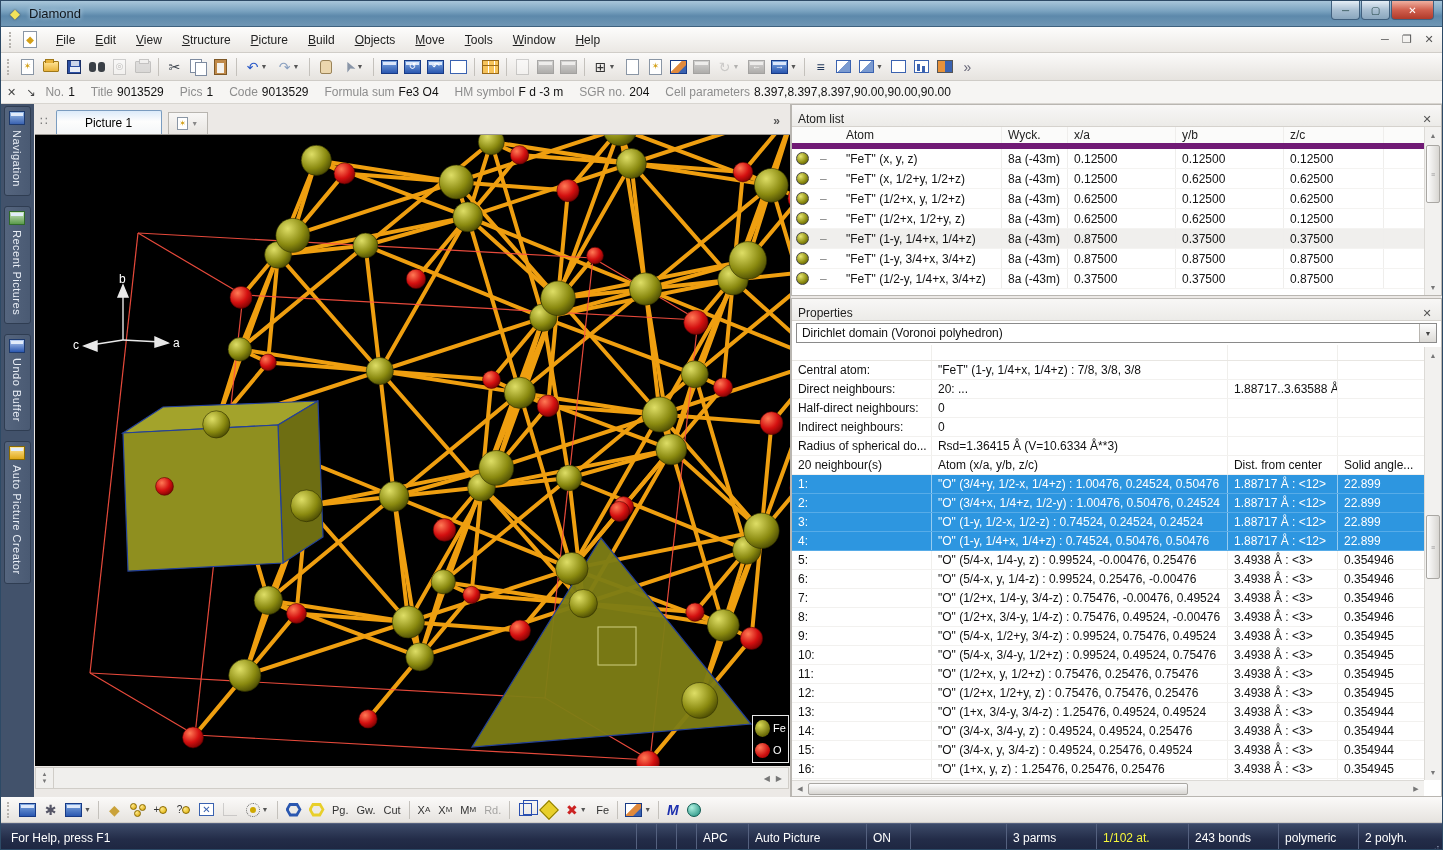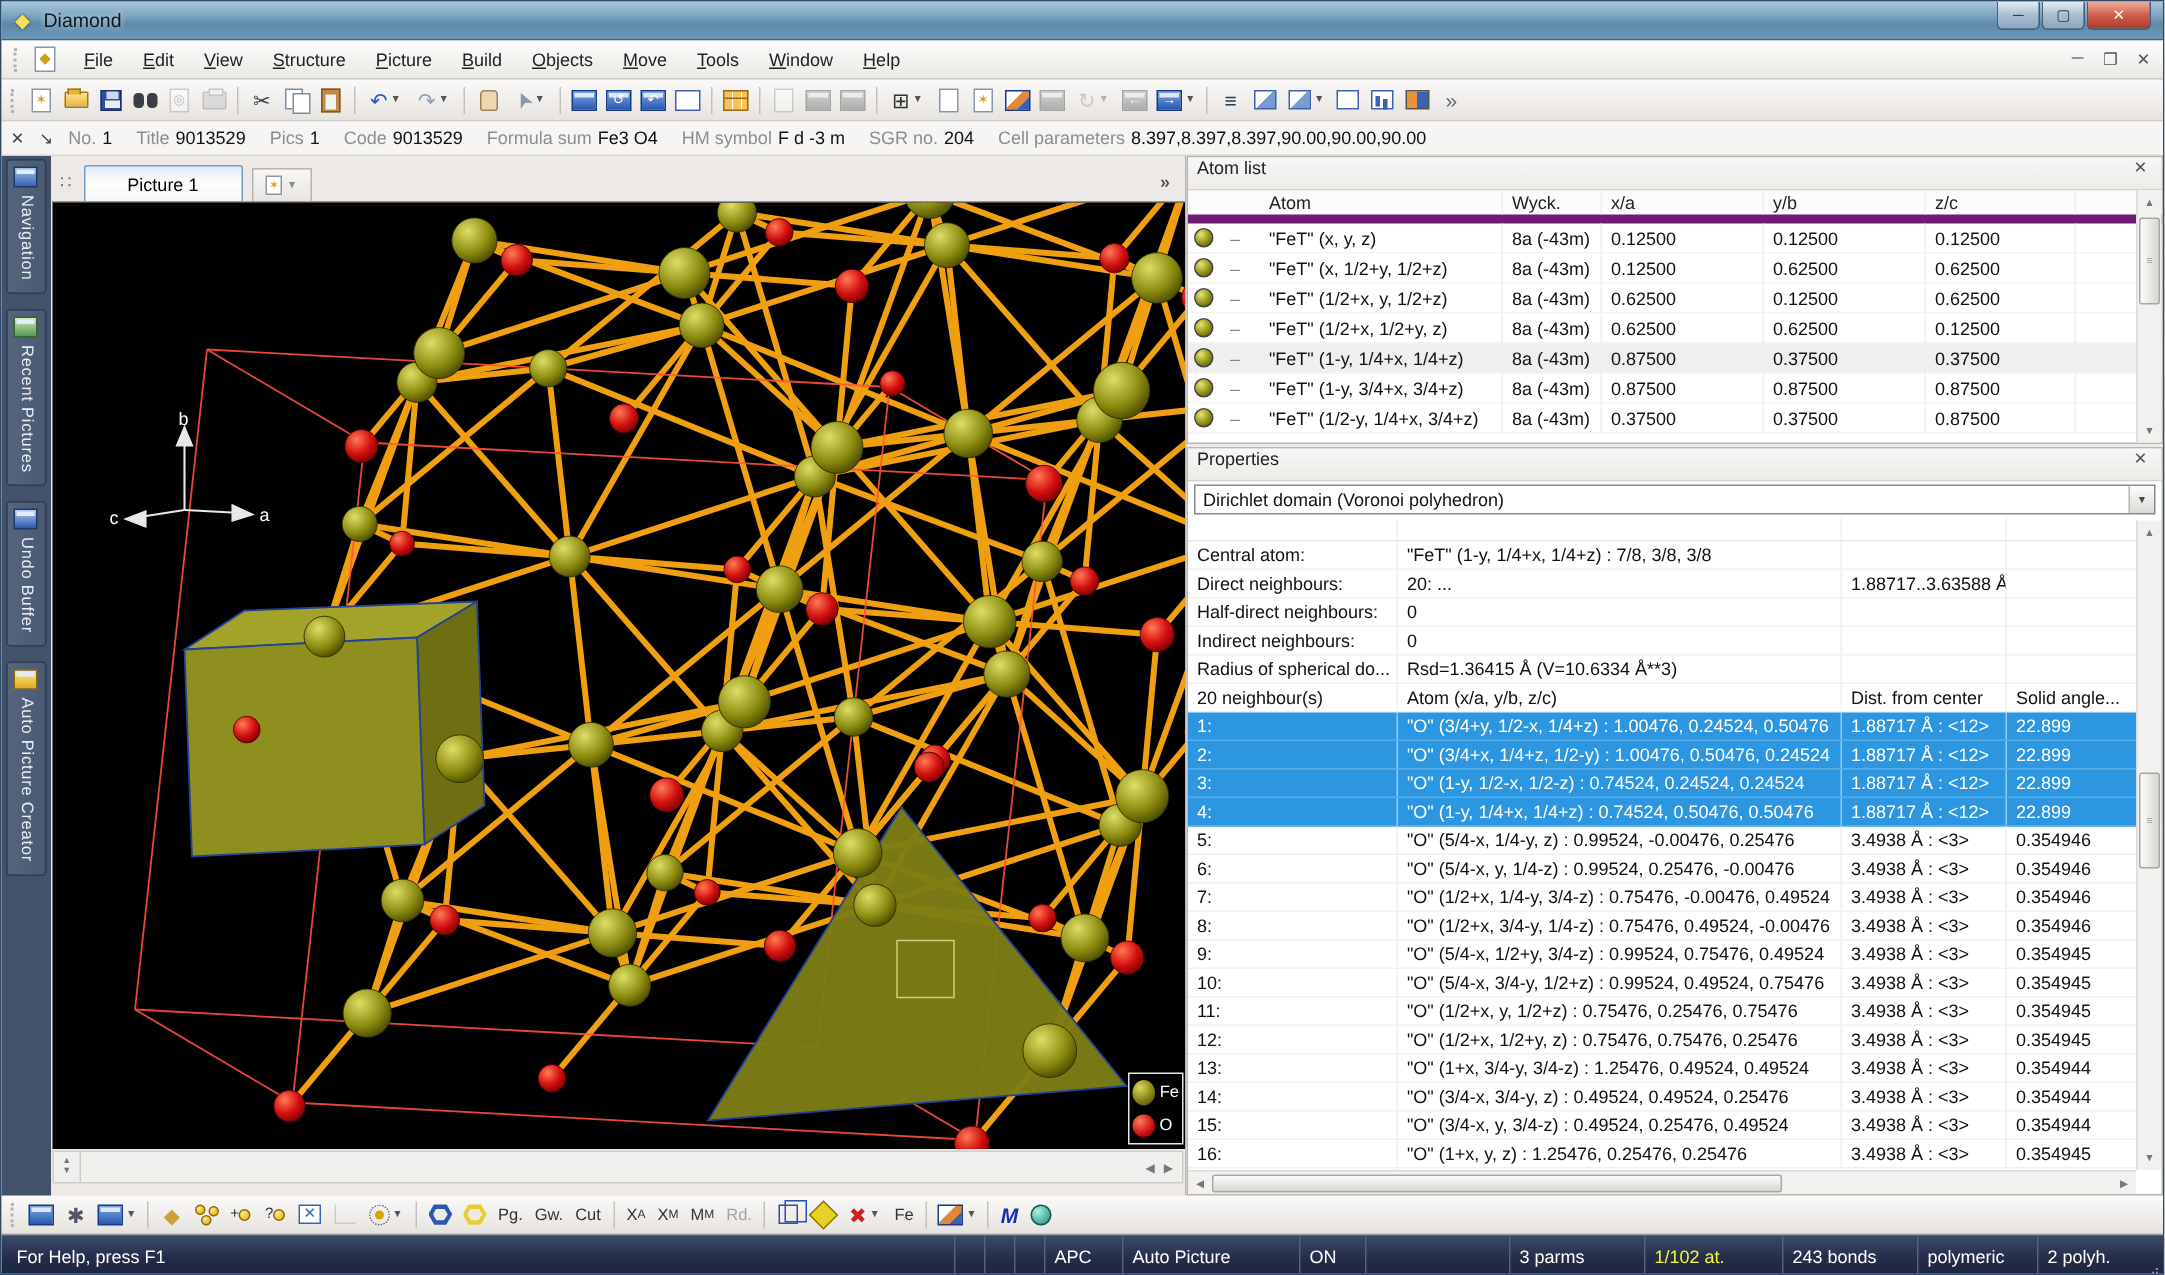--- a/index.html
+++ b/index.html
@@ -112,21 +112,21 @@
   .legend .lrow { display:flex; align-items:center; gap:3px; height:22px; color:#fff; font-size:11px; }
   .ball-fe { width:17px; height:17px; border-radius:50%; background:radial-gradient(circle at 33% 30%,#d8d855,#6e6e08 70%,#3a3a00); }
   .ball-o { width:15px; height:15px; border-radius:50%; background:radial-gradient(circle at 33% 30%,#ff7a5a,#cc0f0f 60%,#7a0000); }
   .picscroll { height:22px; margin:1px; background:#f0efed; border:1px solid #d0cdc8; display:flex; align-items:center; justify-content:space-between; }
   .pscl { width:18px; height:20px; border-right:1px solid #d0cdc8; display:flex; flex-direction:column; align-items:center; justify-content:center; color:#777; font-size:6px; line-height:1.2; }
   .pscr { display:flex; gap:6px; padding-right:6px; color:#777; font-size:8px; }
 
   
   .rightcol { width:653px; display:flex; flex-direction:column; background:#ece9e6; border-left:1px solid #b9b6b1; }
   .panel { background:#fff; border:1px solid #b9b6b1; position:relative; }
-  .phead { height:22px; background:linear-gradient(180deg,#f8f7f6,#ecebe8); border-bottom:1px solid #d5d2cd; display:flex; align-items:flex-start; justify-content:space-between; padding:0 6px; color:#222; }
+  .phead { height:22px; background:linear-gradient(180deg,#f8f7f6,#ecebe8); border-bottom:1px solid #d5d2cd; display:flex; align-items:flex-end; justify-content:space-between; padding:0 6px; color:#222; }
   .phead .x { color:#555; font-size:11px; width:16px; text-align:center; }
   .vscroll { position:absolute; right:0; top:22px; bottom:0; width:17px; background:#f2f1ef; border-left:1px solid #dcdad6; display:flex; flex-direction:column; }
   .vs-arrow { height:16px; display:flex; align-items:center; justify-content:center; color:#777; font-size:7px; }
   .vs-track { flex:1; position:relative; }
   .vs-thumb { position:absolute; left:1px; right:1px; border:1px solid #a9a7a3; border-radius:2px; background:linear-gradient(90deg,#fdfdfd,#d8d6d2); display:flex; align-items:center; justify-content:center; color:#999; font-size:7px; letter-spacing:0; }
   
   .al-colhead { height:22px; display:flex; align-items:center; border-bottom:6px solid #701a75; background:#fbfbfa; color:#222; }
   .al-colhead > div, .al-row > div { padding-left:6px; height:100%; display:flex; align-items:center; border-right:1px solid #efeeec; overflow:hidden; white-space:nowrap; }
   .al-row { height:20px; display:flex; align-items:center; border-bottom:1px solid #f4f3f1; }
   .al-row.hl { background:#f0efed; }

